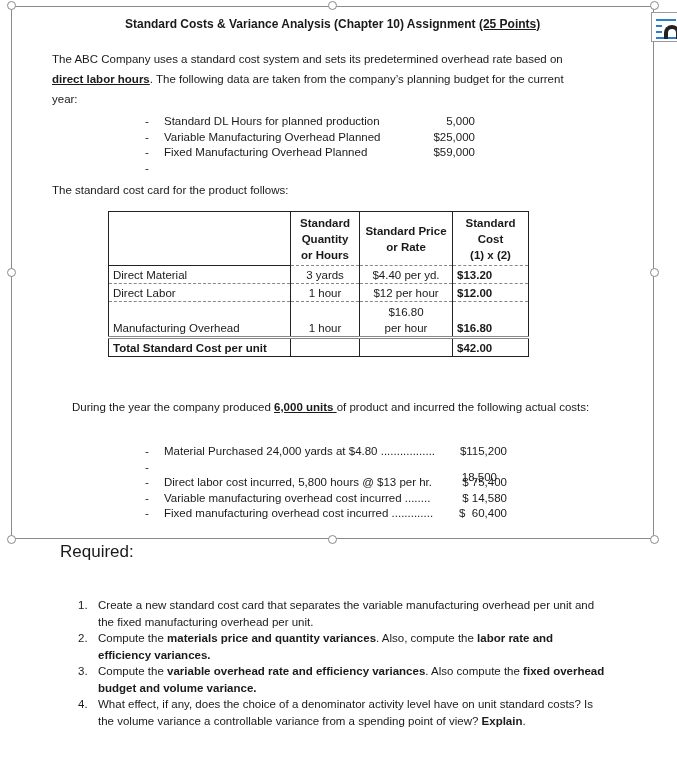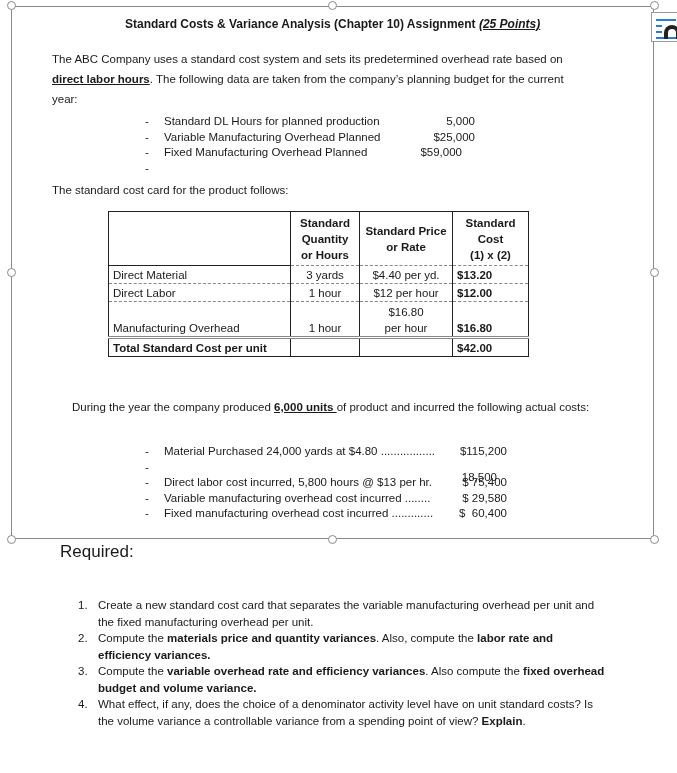--- a/index.html
+++ b/index.html
@@ -10,21 +10,21 @@
   .handle { position: absolute; width: 9px; height: 9px; border: 1.5px solid #8a8a8a;
             border-radius: 50%; background: #fff; box-sizing: border-box; }
   .layout-btn { position: absolute; left: 651px; top: 12px; width: 28px; height: 30px;
                 border: 1px solid #9a9a9a; background: #fff; box-sizing: border-box; overflow: hidden; }
   .layout-btn .ln { position: absolute; left: 4px; height: 1.5px; background: #2b7cd3; }
   .layout-btn .arch { position: absolute; left: 12px; top: 12px; width: 16px; height: 14px;
                       border: 4px solid #222; border-bottom: none; border-radius: 10px 10px 0 0; box-sizing: border-box; }
 
   .title { position: absolute; top: 17px; left: 0; width: 677px; text-align: left; padding-left: 125px;
            font-weight: bold; font-size: 12px; box-sizing: border-box; }
-  .title .pts { font-style: italic; text-decoration: underline; }
+  .title .pts { text-decoration: underline; }
   .para { position: absolute; left: 52px; width: 540px; line-height: 20px; font-size: 11.5px; }
   .u-bold { font-weight: bold; text-decoration: underline; }
 
   .bullets { position: absolute; left: 145px; }
   .bullet-row { position: relative; height: 15.5px; line-height: 15.5px; white-space: nowrap; }
   .bullet-row .dash { position: absolute; left: 0; }
   .bullet-row .label { position: absolute; left: 19px; }
   .bullet-row .val { position: absolute; text-align: right; }
 
   table.costcard { position: absolute; left: 108px; top: 211px; border-collapse: collapse;
@@ -89,21 +89,21 @@
     <span class="val" style="right:0; width:80px;">5,000</span>
   </div>
   <div class="bullet-row">
     <span class="dash">-</span>
     <span class="label">Variable Manufacturing Overhead Planned</span>
     <span class="val" style="right:0; width:80px;">$25,000</span>
   </div>
   <div class="bullet-row">
     <span class="dash">-</span>
     <span class="label">Fixed Manufacturing Overhead Planned</span>
-    <span class="val" style="right:13px; width:80px;">$59,000</span>
+    <span class="val" style="right:0; width:80px;">$59,000</span>
   </div>
   <div class="bullet-row">
     <span class="dash">-</span>
   </div>
 </div>
 
 <div class="para" style="top:180px;">The standard cost card for the product follows:</div>
 
 <table class="costcard">
   <tbody>
@@ -169,21 +169,21 @@
     <span class="val" style="right:10px; width:60px;margin-top:10px;">18,500</span>
   </div>
   <div class="bullet-row">
     <span class="dash">-</span>
     <span class="label">Direct labor cost incurred, 5,800 hours @ $13 per hr.</span>
     <span class="val" style="right:0; width:60px;">$ 75,400</span>
   </div>
   <div class="bullet-row">
     <span class="dash">-</span>
     <span class="label">Variable manufacturing overhead cost incurred ........</span>
-    <span class="val" style="right:0; width:60px;">$ 29,580</span>
+    <span class="val" style="right:0; width:60px;">$ 14,580</span>
   </div>
   <div class="bullet-row">
     <span class="dash">-</span>
     <span class="label">Fixed manufacturing overhead cost incurred .............</span>
     <span class="val" style="right:0; width:60px; white-space:pre;">$  60,400</span>
   </div>
 </div>
 
 <div class="required">Required:</div>
 

